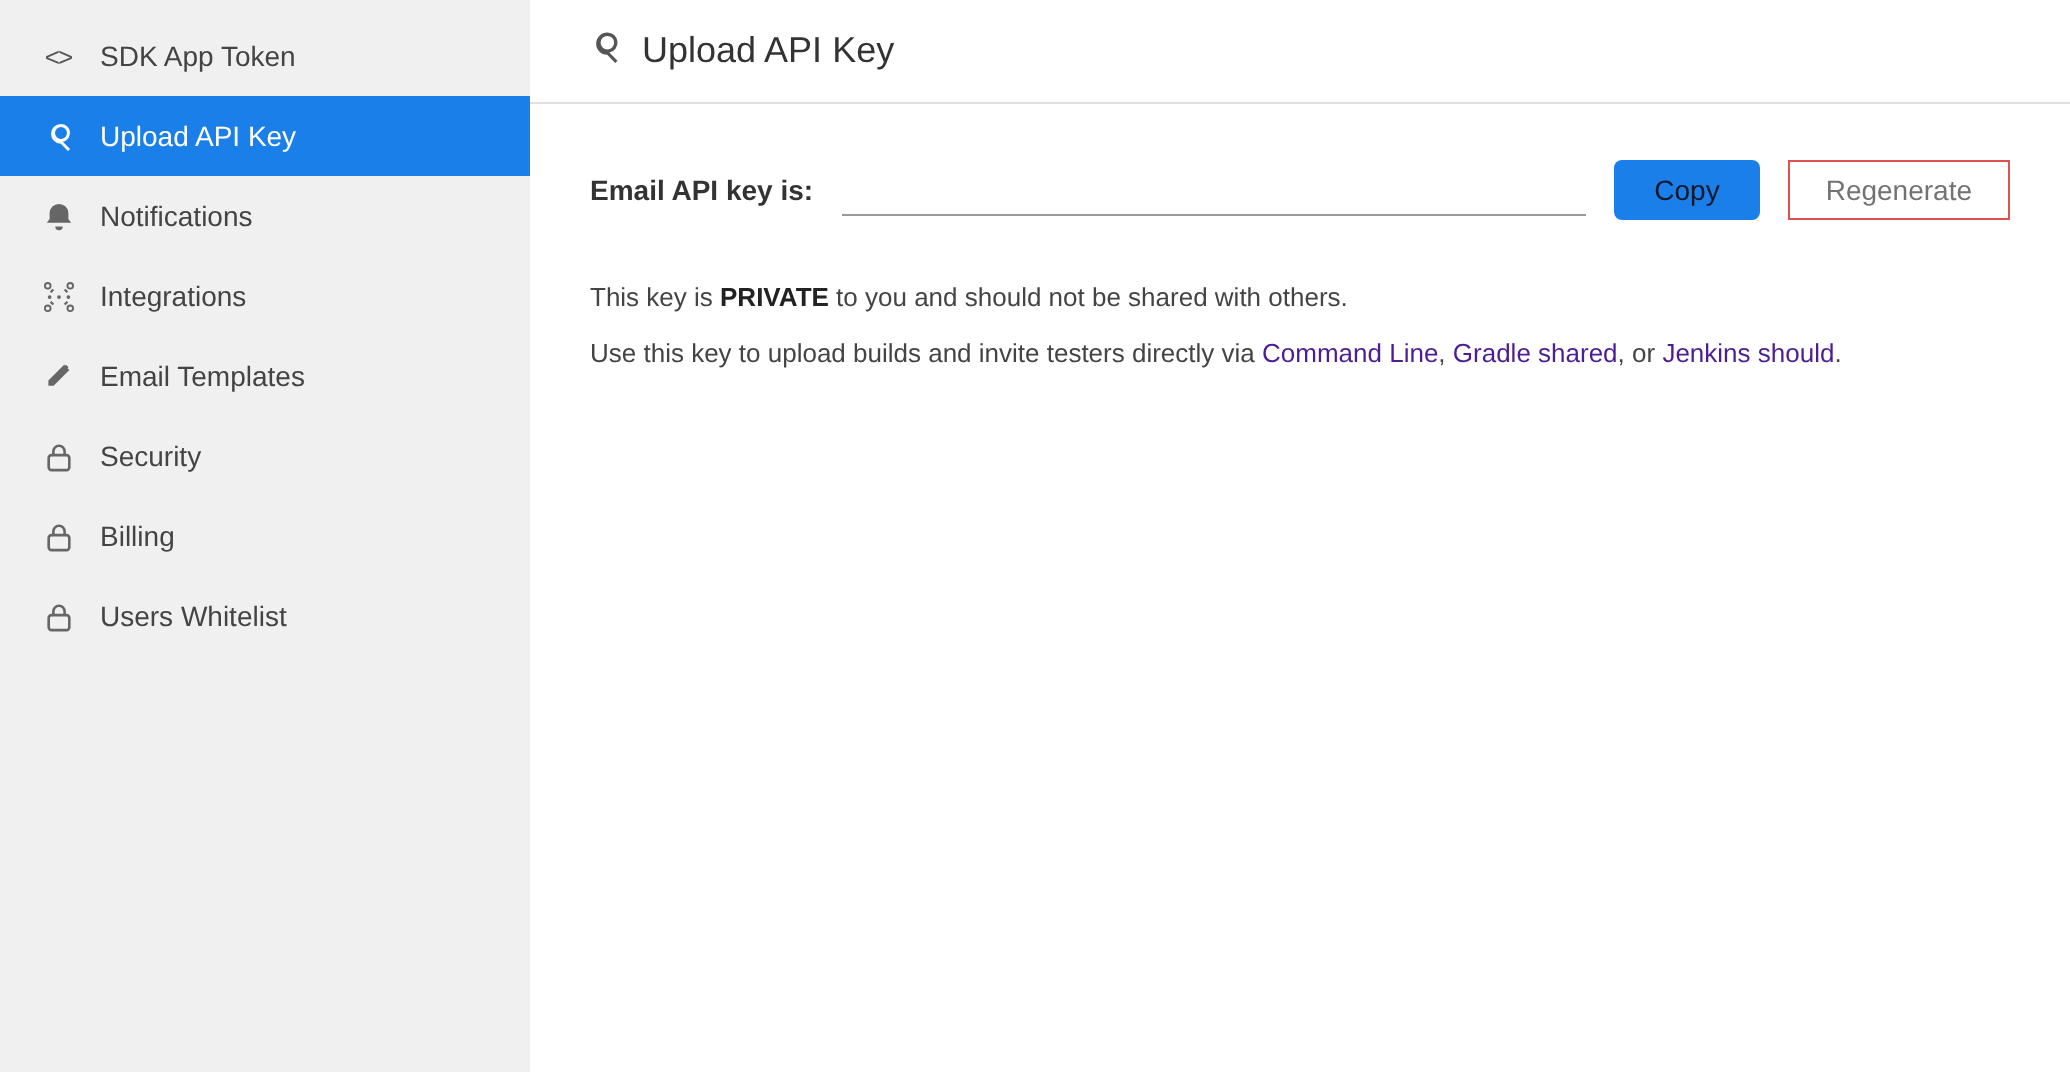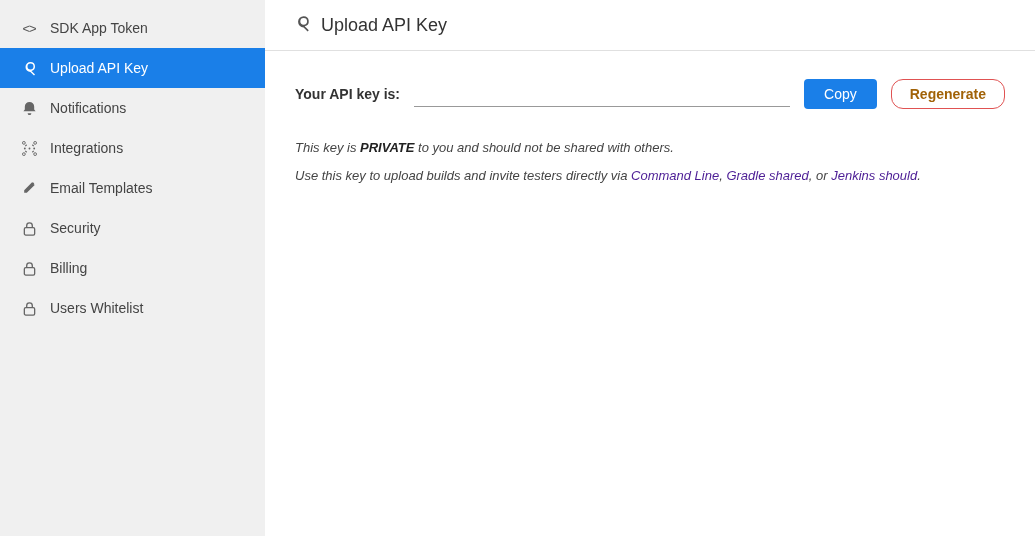--- a/index.html
+++ b/index.html
@@ -112,45 +112,44 @@
       outline: none;
       font-size: 14px;
       padding: 4px 0;
       color: #333;
       background: transparent;
       max-width: 380px;
     }
 
     .btn-copy {
       background: #1a7fe8;
-      color: #ffffff;
+      color: #0f172a;
       border: none;
       padding: 7px 20px;
       border-radius: 4px;
       cursor: pointer;
       font-size: 14px;
       font-weight: 500;
     }
 
     .btn-regenerate {
       background: #fff;
-      color: #a16207;
+      color: #737373;
       border: 1.5px solid #e05252;
       padding: 6px 18px;
-      border-radius: 12px;
+      border-radius: 0;
       cursor: pointer;
       font-size: 14px;
-      font-weight: 700;
+      font-weight: 400;
     }
 
     .info-text {
       font-size: 13px;
       color: #444;
       line-height: 1.7;
-      font-style: italic;
     }
 
     .info-text .bold {
       font-weight: 700;
       color: #222;
     }
 
     .info-text a {
       color: #4c1d95;
       text-decoration: none;
@@ -251,21 +250,21 @@
       <svg width="18" height="18" viewBox="0 0 16 16" fill="#555">
         <path d="M9.5 2a4.5 4.5 0 0 1 .9 8.91L14 14.5l-1 1-3.59-3.6A4.5 4.5 0 1 1 9.5 2zm0 1.5a3 3 0 1 0 0 6 3 3 0 0 0 0-6z"></path>
       </svg>
     </span>
     <span class="title-text">Upload API Key</span>
   </div>
 
   <div class="content-area">
 
     <div class="api-key-row">
-      <span class="api-key-label">Your API key is:</span>
+      <span class="api-key-label">Email API key is:</span>
       <input class="api-key-input" type="text" value="" style="">
       <button class="btn-copy">Copy</button>
       <button class="btn-regenerate">Regenerate</button>
     </div>
 
     <div class="info-text">
       <p>
         This key is <span class="bold">PRIVATE</span> to you and should not be shared with others.
       </p>
       <p>

